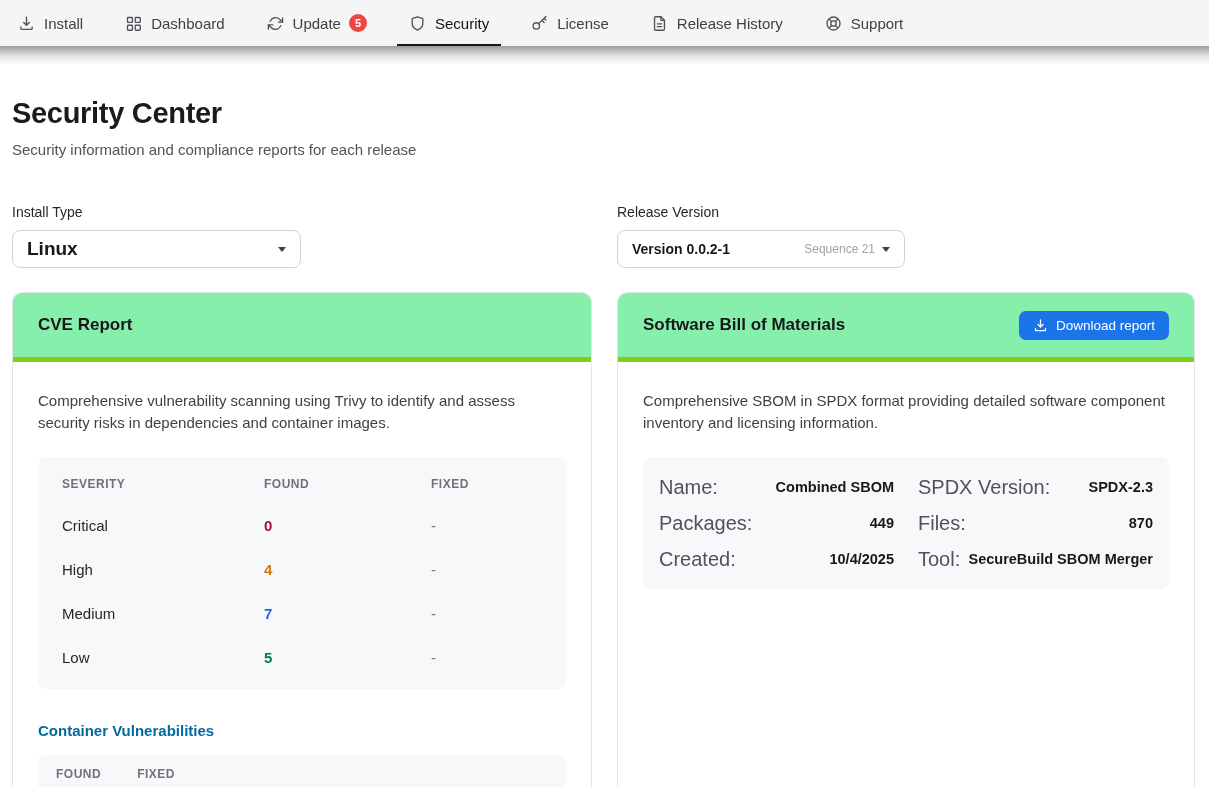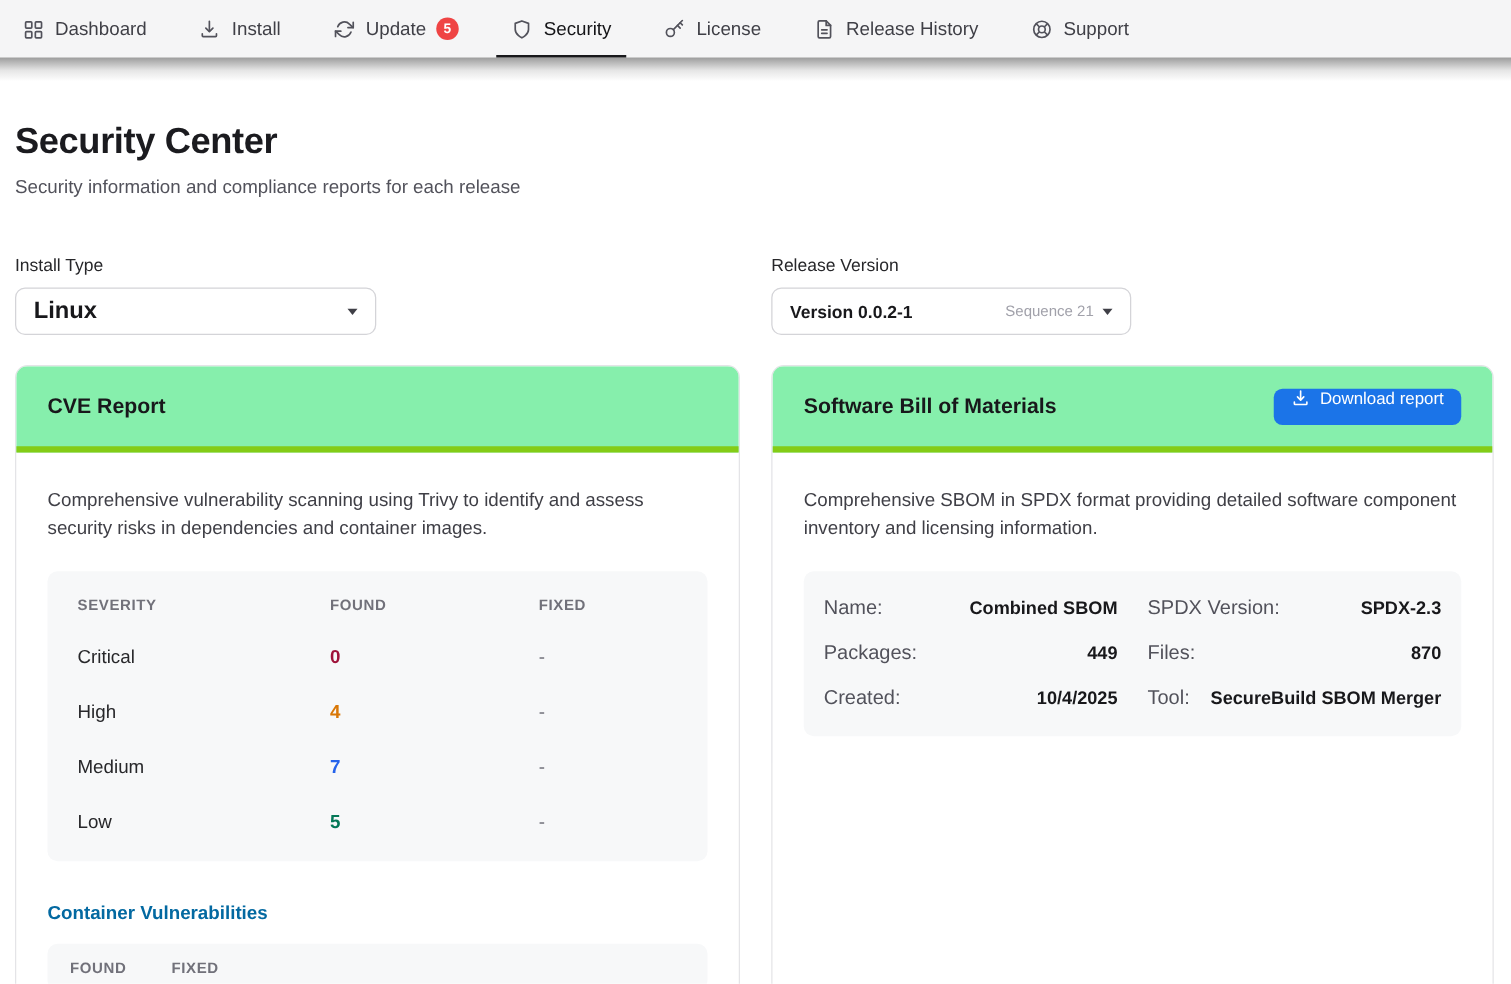--- a/index.html
+++ b/index.html
@@ -59,56 +59,56 @@
 
   
   .cv-section { margin-top: 33px; }
   .cv-title { font-size: 15px; font-weight: 600; color: #0369a1; }
   .cv-header { margin-top: 16px; height: 37px; background: #f7f8f9; border-radius: 8px;
     display: flex; align-items: center; padding: 0 18px; }
   .cv-header .th-name { flex: 1; }
   .cv-header .th-found { margin-right: 36px; }
 
   
-  .dl-btn { display: flex; gap: 8px; height: 29px; padding: 0 14px;
+  .dl-btn { display: flex; align-items: center; gap: 8px; height: 29px; padding: 0 14px;
     background: #1b74e8; border: none; border-radius: 7px; color: #fff; font-size: 13.5px;
     font-weight: 500; font-family: inherit; cursor: pointer; }
   .sbom-box { margin-top: 24px; background: #f7f8f9; border-radius: 8px; padding: 12px 16px; }
   .sbom-grid { display: grid; grid-template-columns: 1fr 1fr; column-gap: 24px; }
   .sbom-cell { height: 36px; display: flex; align-items: center; justify-content: space-between; }
-  .sbom-label { font-size: 16px; color: #52525b; white-space: nowrap; }
+  .sbom-label { font-size: 20px; color: #52525b; white-space: nowrap; }
   .sbom-value { font-size: 14.5px; font-weight: 700; color: #18181b; text-align: left; white-space: nowrap; }
 
   svg { display: block; }
 </style>
 </head>
 <body>
 
 <nav class="navbar">
+  <div class="nav-item">
+    <span class="nicon">
+      <svg width="17" height="17" viewBox="0 0 24 24" fill="none" stroke="currentColor" stroke-width="1.9" stroke-linecap="round" stroke-linejoin="round">
+        <path d="M12 3v11"></path>
+          <path d="M8 10.5l4 4 4-4"></path>
+          <path d="M4 17v2.2a1 1 0 0 0 1 1h14a1 1 0 0 0 1-1V17"></path>
+      </svg>
+    </span>
+    <span>Install</span>
+  </div>
+
   <div class="nav-item">
     <span class="nicon">
       <svg width="17" height="17" viewBox="0 0 24 24" fill="none" stroke="currentColor" stroke-width="1.9">
         <rect x="3.5" y="3.5" width="7" height="7" rx="1"></rect>
           <rect x="14.5" y="3.5" width="7" height="7" rx="1"></rect>
         <rect x="3.5" y="14.5" width="7" height="7" rx="1"></rect>
           <rect x="14.5" y="14.5" width="7" height="7" rx="1"></rect>
       </svg>
     </span>
     <span>Dashboard</span>
-  </div>
-
-  <div class="nav-item">
-    <span class="nicon">
-      <svg width="17" height="17" viewBox="0 0 24 24" fill="none" stroke="currentColor" stroke-width="1.9" stroke-linecap="round" stroke-linejoin="round">
-        <path d="M12 3v11"></path>
-          <path d="M8 10.5l4 4 4-4"></path>
-          <path d="M4 17v2.2a1 1 0 0 0 1 1h14a1 1 0 0 0 1-1V17"></path>
-      </svg>
-    </span>
-    <span>Install</span>
   </div>
 
   <div class="nav-item">
     <span class="nicon">
       <svg width="17" height="17" viewBox="0 0 24 24" fill="none" stroke="currentColor" stroke-width="1.9" stroke-linecap="round" stroke-linejoin="round">
         <polyline points="22 4 22 10 16 10"></polyline>
           <polyline points="2 20 2 14 8 14"></polyline>
         <path d="M4.5 9a8 8 0 0 1 13.2-3L22 10"></path>
           <path d="M19.5 15a8 8 0 0 1-13.2 3L2 14"></path>
       </svg>

